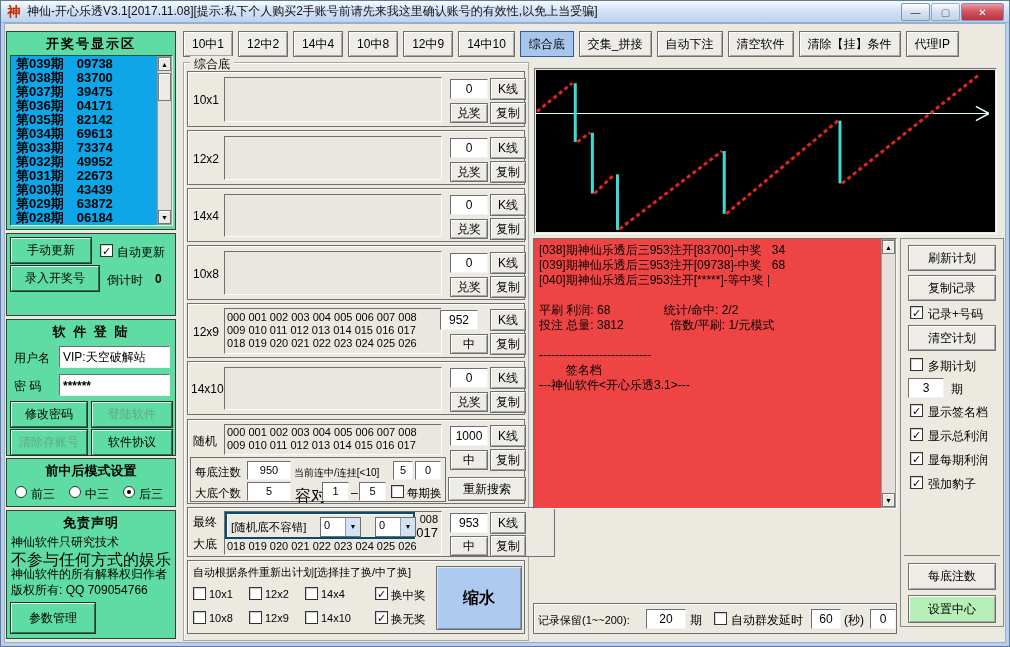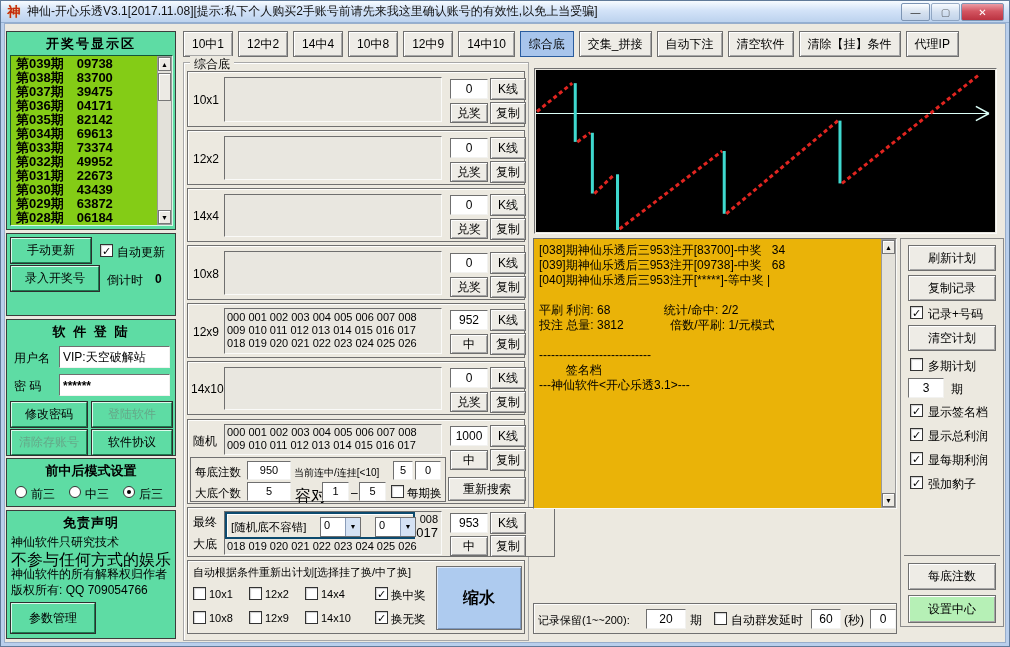--- a/index.html
+++ b/index.html
@@ -11,21 +11,21 @@
 .appicon{width:16px;height:16px;font-size:13px;font-weight:bold;color:#c42a12;text-shadow:0 0 1px #e8b43a;line-height:16px;text-align:center}
 .winbtns{margin-left:auto;display:flex;gap:1px}
 .tbtn{width:29px;height:18px;border:1px solid #7d95b4;border-radius:2px;background:linear-gradient(#fdfeff,#d7e2f0 50%,#c3d3e8);position:relative}
 .tbtn.max{opacity:.75}
 .tbtn.close{width:43px;background:linear-gradient(#eb9ca4,#d35561 45%,#bb3341);color:#fff}
 .tbtn span{position:absolute;left:0;top:0;width:100%;height:100%;text-align:center;font-size:10px;line-height:17px;color:#333}
 .tbtn.close span{color:#fff;font-weight:bold}
 .body{position:absolute;left:3px;top:22px;right:3px;bottom:3px;background:#ece9e0;border:1px solid #98aecb}
 .gpanel{position:absolute;background:#5edca4;border:1px solid #3c3c3c}
 .ghead{font-weight:bold;font-size:13px;text-align:center;letter-spacing:2px;padding-top:3px}
-.glist{position:absolute;background:#84cc16;border:1px solid;border-color:#14543a #d6fae8 #d6fae8 #14543a}
+.glist{position:absolute;background:#0ea5e9;border:1px solid;border-color:#14543a #d6fae8 #d6fae8 #14543a}
 .litem{display:flex;gap:13px;padding:0 0 0 5px;font-weight:bold;font-size:13px;line-height:14px;white-space:nowrap}
 .gbtn{position:absolute;background:#5edca4;border:1px solid;border-color:#dcfaec #1d7a50 #1d7a50 #dcfaec;box-shadow:0 0 0 1px #2e2e2e;text-align:center;cursor:pointer}
 .gbtn.dis{color:#64a888}
 .btn{position:absolute;background:#eeece6;border:1px solid #6f6f6f;box-shadow:inset 1px 1px 0 #fff,inset -1px -1px 0 #a6a6a6;text-align:center;cursor:pointer}
 .well{position:absolute;background:#e9e7e0;border:1px solid;border-color:#6f6f6f #fafaf8 #fafaf8 #6f6f6f}
 .field{position:absolute;background:#fff;border:1px solid;border-color:#6f6f6f #f2f2f0 #f2f2f0 #6f6f6f;text-align:center;font-size:12px}
 .rowbox{position:absolute;border:1px solid #707070;background:#ece9e0;box-shadow:inset 1px 1px 0 #fdfdfb}
 .lbl{position:absolute;white-space:nowrap}
 .chk{position:absolute;width:13px;height:13px;background:#fff;border:1px solid #333;box-shadow:inset 1px 1px 1px #0003;text-align:center;font-size:11px;line-height:12px;font-weight:bold;cursor:pointer}
 .radio{position:absolute;width:12px;height:12px;border-radius:50%;background:#fff;border:1px solid #333;cursor:pointer}
@@ -215,21 +215,21 @@
     <div class="field" style="left:262px;top:7px;width:38px;height:20px;line-height:18px">0</div>
     <div class="btn" style="left:302px;top:6px;width:36px;height:22px;line-height:20px">K线</div>
     <div class="btn" style="left:262px;top:31px;width:38px;height:20px;line-height:18px">兑奖</div>
     <div class="btn" style="left:302px;top:30px;width:36px;height:22px;line-height:20px">复制</div>
   </div>
   <div class="rowbox" style="left:186px;top:302px;width:338px;height:55px">
     <span class="lbl" style="left:5px;top:21px">12x9</span>
     <div class="well" style="left:36px;top:4px;width:218px;height:46px;font-size:11px;line-height:13px;white-space:pre-line;padding:2px 2px">000 001 002 003 004 005 006 007 008
 009 010 011 012 013 014 015 016 017
 018 019 020 021 022 023 024 025 026</div>
-    <div class="field" style="left:262px;top:6px;width:38px;height:20px;line-height:18px">952</div>
+    <div class="field" style="left:252px;top:6px;width:38px;height:20px;line-height:18px">952</div>
     <div class="btn" style="left:302px;top:5px;width:36px;height:22px;line-height:20px">K线</div>
     <div class="btn" style="left:262px;top:30px;width:38px;height:20px;line-height:18px">中</div>
     <div class="btn" style="left:302px;top:29px;width:36px;height:22px;line-height:20px">复制</div>
   </div>
   <div class="rowbox" style="left:186px;top:360px;width:338px;height:54px">
     <span class="lbl" style="left:3px;top:20px">14x10</span>
     <div class="well" style="left:36px;top:5px;width:218px;height:43px;font-size:11px;line-height:13px;white-space:pre-line;padding:1px 2px"></div>
     <div class="field" style="left:262px;top:6px;width:38px;height:20px;line-height:18px">0</div>
     <div class="btn" style="left:302px;top:5px;width:36px;height:22px;line-height:20px">K线</div>
     <div class="btn" style="left:262px;top:30px;width:38px;height:20px;line-height:18px">兑奖</div>
@@ -320,21 +320,21 @@
         <line x1="58" y1="122" x2="78" y2="103" stroke="#e02520" stroke-width="3" stroke-dasharray="4 3"></line>
         <line x1="81" y1="103" x2="81" y2="158" stroke="#3fd9cf" stroke-width="3"></line>
         <line x1="83" y1="157" x2="185" y2="80" stroke="#e02520" stroke-width="3" stroke-dasharray="4 3"></line>
         <line x1="187" y1="80" x2="187" y2="142" stroke="#3fd9cf" stroke-width="3"></line>
         <line x1="189" y1="142" x2="300" y2="50" stroke="#e02520" stroke-width="3" stroke-dasharray="4 3"></line>
         <line x1="302" y1="50" x2="302" y2="112" stroke="#3fd9cf" stroke-width="3"></line>
         <line x1="304" y1="112" x2="441" y2="4" stroke="#e02520" stroke-width="3" stroke-dasharray="4 3"></line>
       </svg>
   </div>
 
-  <div class="well" style="left:532px;top:237px;width:364px;height:271px;background:#eab308">
+  <div class="well" style="left:532px;top:237px;width:364px;height:271px;background:#ef4444">
     <div style="position:absolute;left:5px;top:4px;right:18px">
       <div class="logline">[038]期神仙乐透后三953注开[83700]-中奖   34</div>
       <div class="logline">[039]期神仙乐透后三953注开[09738]-中奖   68</div>
       <div class="logline">[040]期神仙乐透后三953注开[*****]-等中奖 |</div>
       <div class="logline"></div>
       <div class="logline">平刷 利润: 68                统计/命中: 2/2</div>
       <div class="logline">投注 总量: 3812              倍数/平刷: 1/元模式</div>
       <div class="logline"></div>
       <div class="logline">----------------------------</div>
       <div class="logline">        签名档</div>

